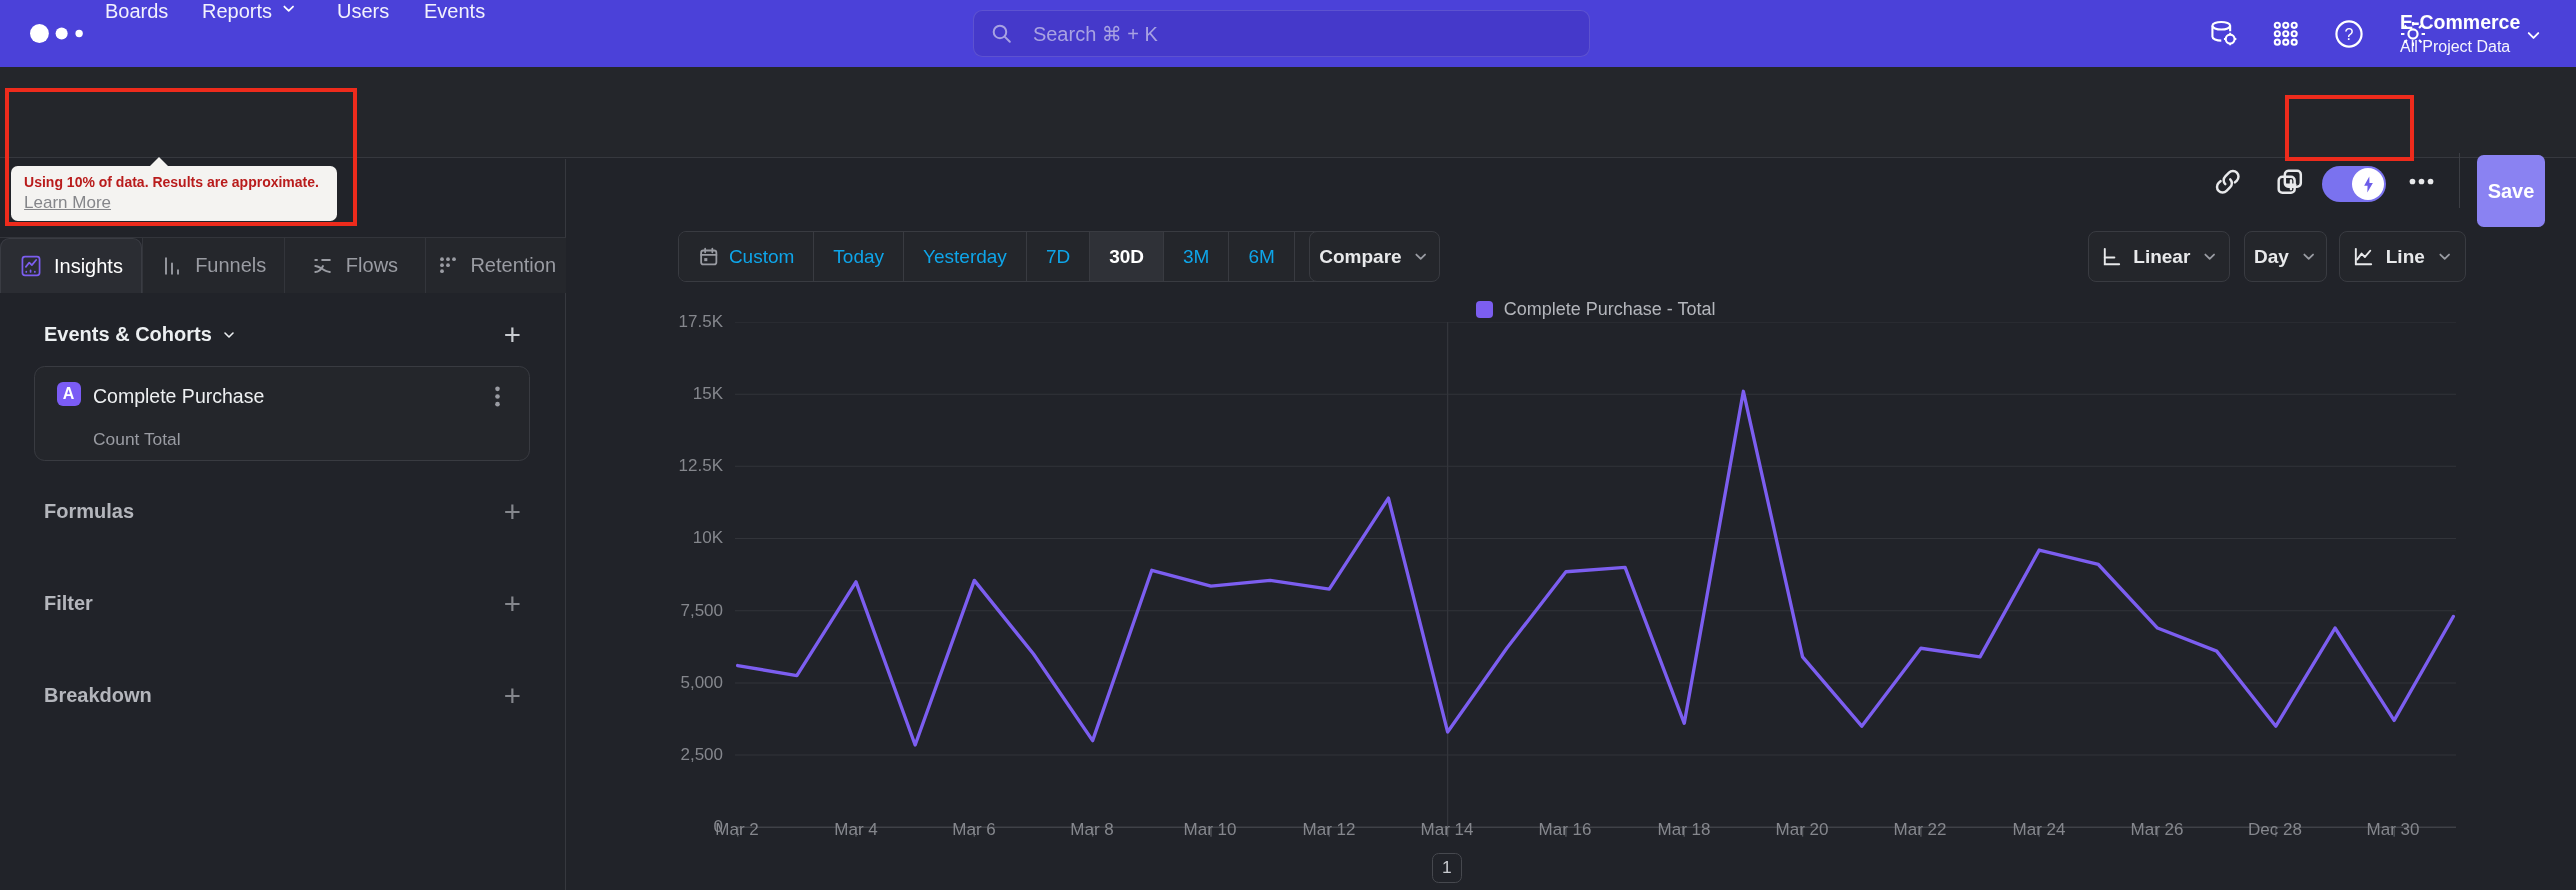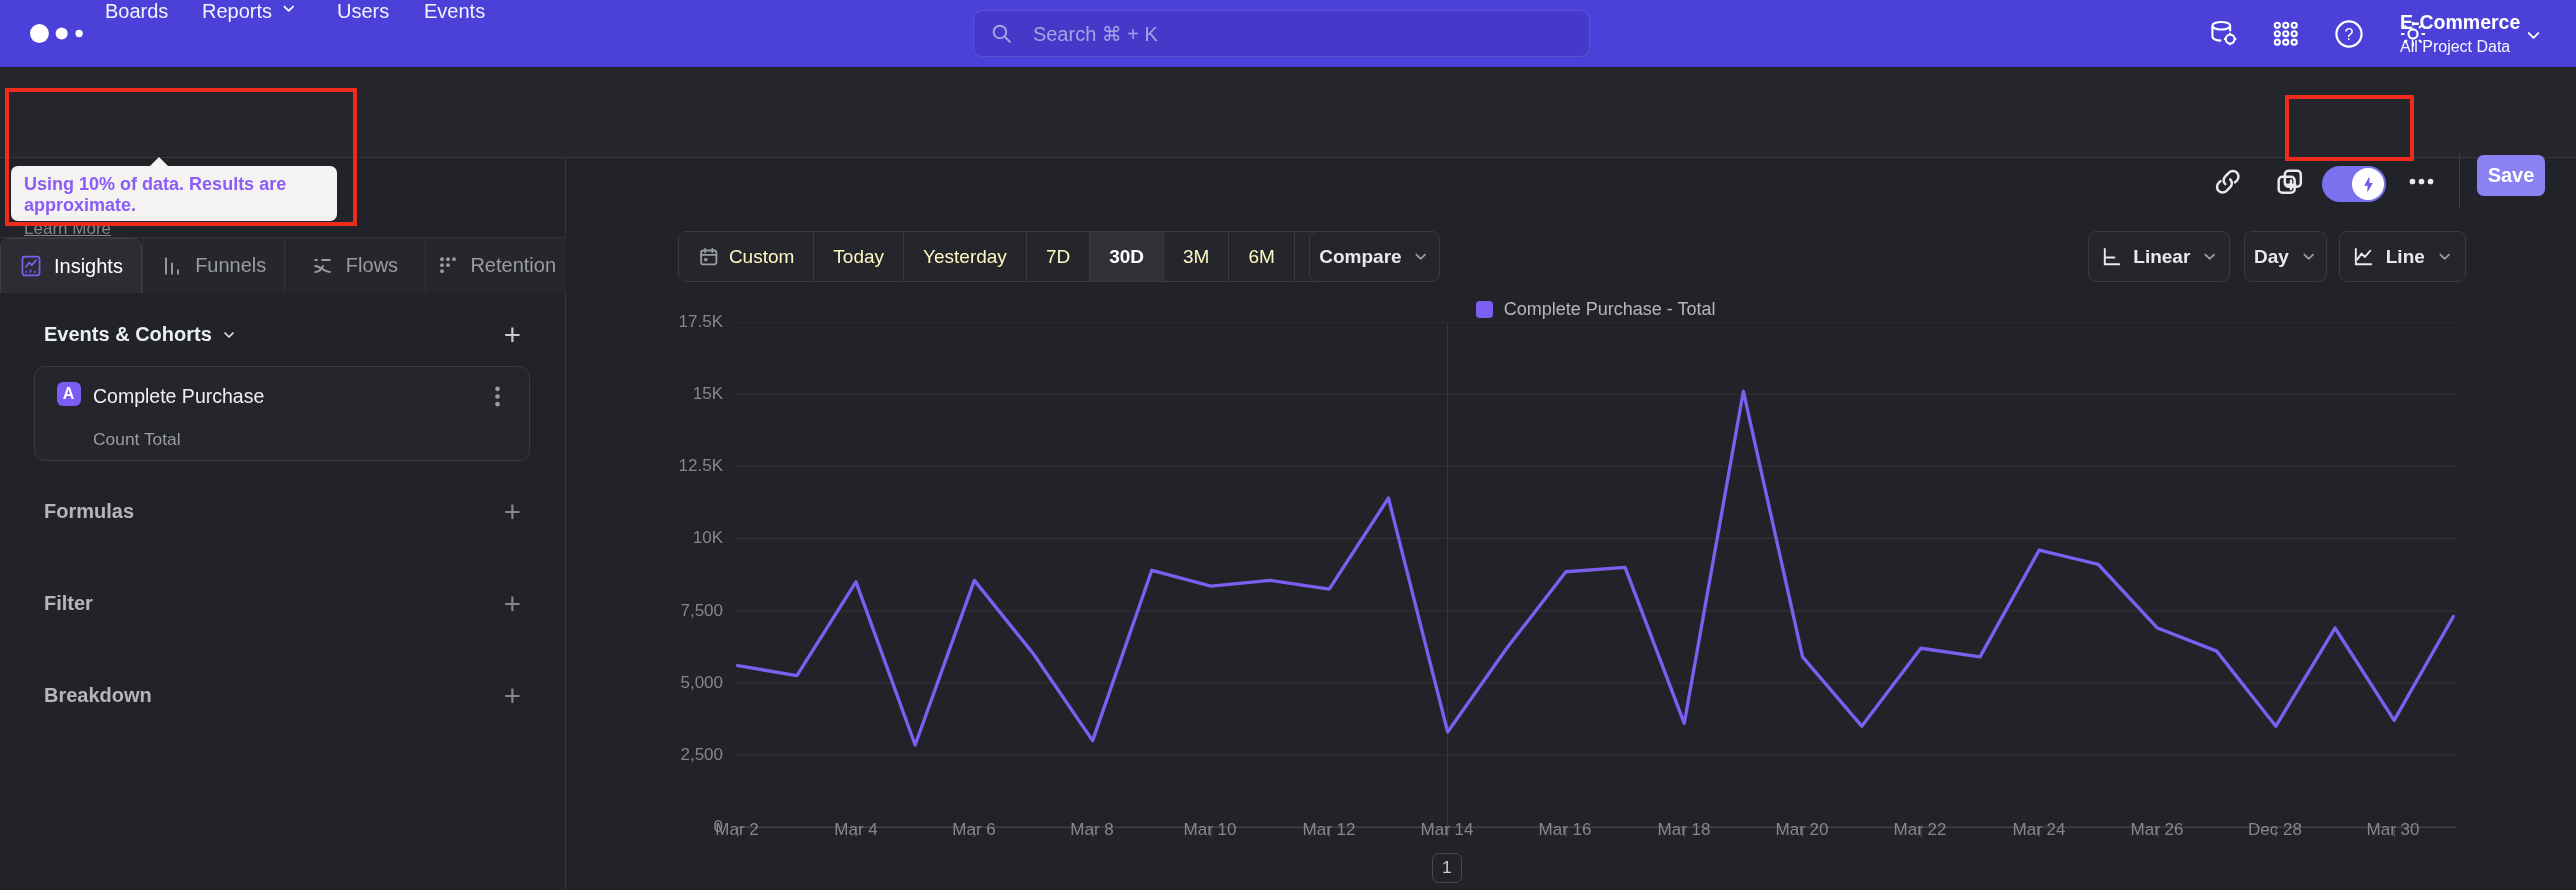--- a/index.html
+++ b/index.html
@@ -29,32 +29,32 @@
   .r-badge { position:absolute; left:134px; top:98px; background:rgba(128,104,250,.16); color:#9A8EF6;
              font-size:19px; padding:4px 10.7px; border-radius:5.4px; cursor:default; }
   .r-desc  { position:absolute; left:232px; top:102px; font-size:20px; color:#85878D; cursor:text; }
   .hdr-icon { position:absolute; top:95px; width:39px; height:39px; color:#E8E9EB; display:flex;
               align-items:center; justify-content:center; cursor:pointer; }
   .toggle { position:absolute; left:2322px; top:99px; width:64px; height:36px; background:#7A72EF;
             border-radius:18px; cursor:pointer; }
   .toggle .knob { position:absolute; right:2px; top:2px; width:32px; height:32px; border-radius:50%;
                   background:#fff; display:flex; align-items:center; justify-content:center; color:#6C5CE9; }
   .vdiv { position:absolute; left:2459px; top:86px; width:0.7px; height:55px; background:#3C3E44; }
-  .save-btn { position:absolute; left:2477px; top:88px; width:68px; height:41px; background:#8A82F2;
+  .save-btn { position:absolute; left:2477px; top:88px; width:68px; height:72px; background:#8A82F2;
               border:none; border-radius:6.7px; color:#fff; font-size:20px; font-weight:600; cursor:pointer; }
 
   
   .ann1 { position:absolute; left:5.4px; top:88px; width:352px; height:138px; border:4px solid #EE2B1C; z-index:60; pointer-events:none; }
   .ann2 { position:absolute; left:2285px; top:95px; width:129px; height:66px; border:4px solid #EE2B1C; z-index:60; pointer-events:none; }
   .tooltip { position:absolute; left:10.7px; top:166px; width:326px; height:55px; background:#F4F3F1;
              border-radius:6.7px; z-index:55; padding:8px 13.4px 0 13.4px; }
   .tooltip .arrow { position:absolute; left:138px; top:-9.4px; width:0; height:0;
                     border-left:10.7px solid transparent; border-right:10.7px solid transparent;
                     border-bottom:10.7px solid #F4F3F1; }
-  .tt-line1 { font-size:18px; font-weight:700; color:#8b5cf6; }
+  .tt-line1 { font-size:14px; font-weight:700; color:#b91c1c; }
   .tt-link  { display:inline-block; margin-top:2.7px; font-size:17px; color:#85868A; text-decoration:underline; cursor:pointer; }
 
   
   .sidebar { position:absolute; left:0; top:159px; width:566px; height:731px; background:#212329;
              border-right:0.7px solid #36383E; }
   .tabs { position:absolute; left:0; top:78px; width:566px; height:56px; display:flex; border-top:0.7px solid #33353B; }
   .tab { flex:1; display:flex; align-items:center; justify-content:center; gap:10.7px; background:#25272C;
          color:#9A9CA3; font-size:20px; border-left:0.7px solid #33353B; cursor:pointer; }
   .tab:first-child { border-left:none; }
   .tab.active { background:#2B2D33; color:#FFFFFF; border:0.7px solid #3A3C43; border-bottom:none;
@@ -69,21 +69,21 @@
   .a-badge { position:absolute; left:21.5px; top:15.4px; width:24px; height:24px; background:#7B5CF5; border-radius:6px;
              color:#fff; font-size:16px; font-weight:700; display:flex; align-items:center; justify-content:center; }
   .ev-name { position:absolute; left:58px; top:18px; font-size:19.5px; font-weight:500; color:#EEF0F2; }
   .ev-metric { position:absolute; left:58px; top:62px; font-size:17.4px; color:#9A9CA3; }
   .kebab { position:absolute; right:20px; top:16px; color:#9A9CA3; cursor:pointer; }
 
   
   .range-ctl { position:absolute; left:678px; top:231px; height:51px; display:flex; align-items:stretch;
                border:0.7px solid #393B41; border-radius:8px; overflow:hidden; }
   .seg { display:flex; align-items:center; justify-content:center; gap:9.4px; padding:0 19px;
-         color:#fef9c3; font-size:19px; border-left:0.7px solid #393B41; cursor:pointer; background:#24262B; }
+         color:#0ea5e9; font-size:19px; border-left:0.7px solid #393B41; cursor:pointer; background:#24262B; }
   .seg:first-child { border-left:none; }
   .seg.seg-active { background:#2F3137; color:#fff; font-weight:700; }
   .pill-btn { position:absolute; top:231px; height:51px; display:flex; align-items:center; justify-content:center;
               gap:10.7px; border:0.7px solid #393B41; border-radius:8px; background:#24262B; color:#E8E9EB;
               font-size:19px; font-weight:600; cursor:pointer; }
   .chev { color:#9A9CA3; }
 
   
   .legend { position:absolute; left:735px; top:299px; width:1721px; display:flex; align-items:center;
             justify-content:center; gap:10.7px; }

